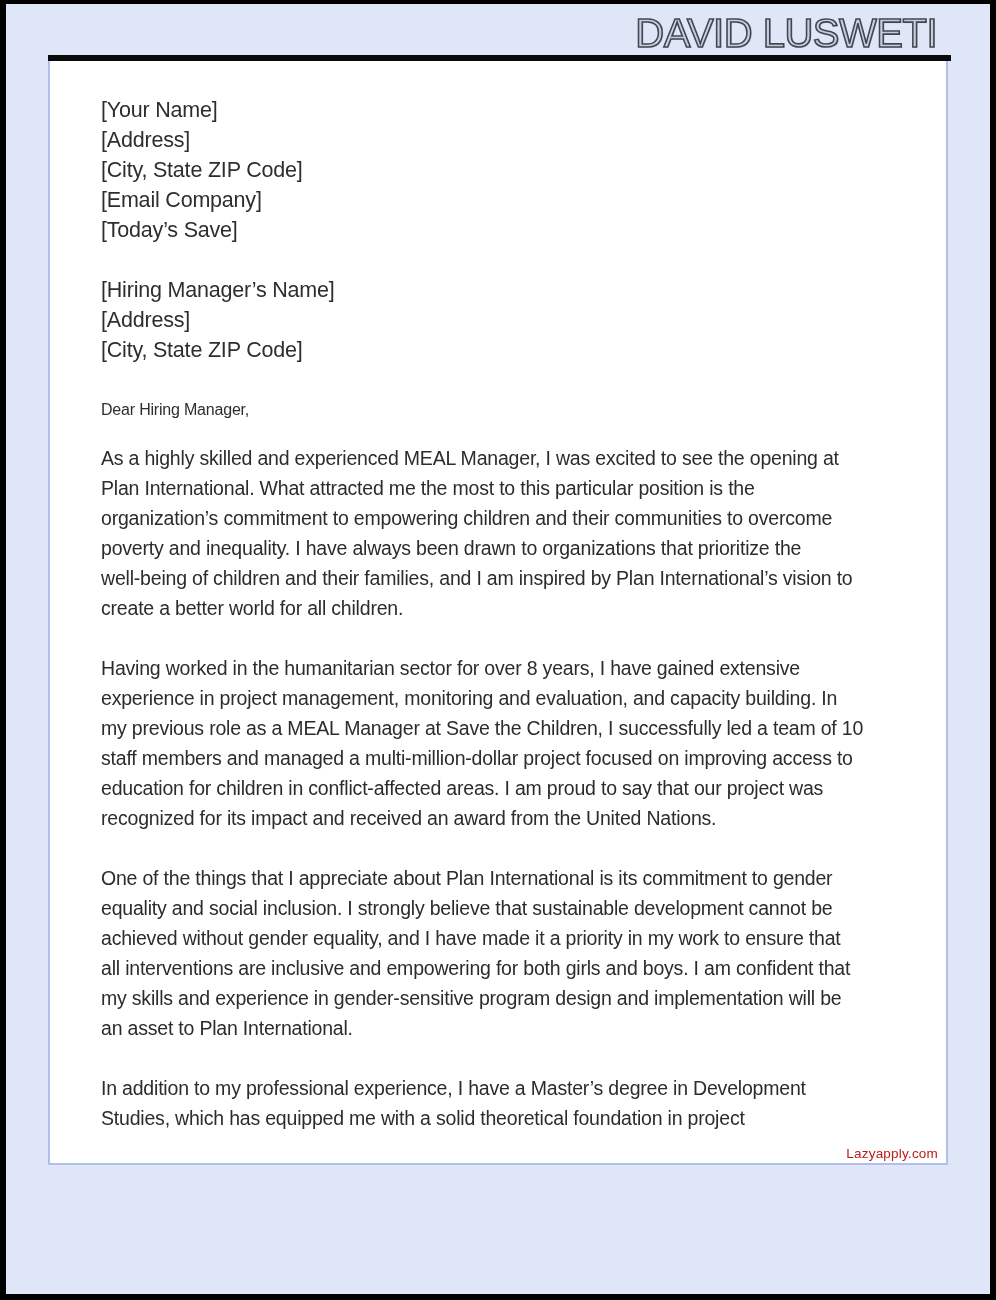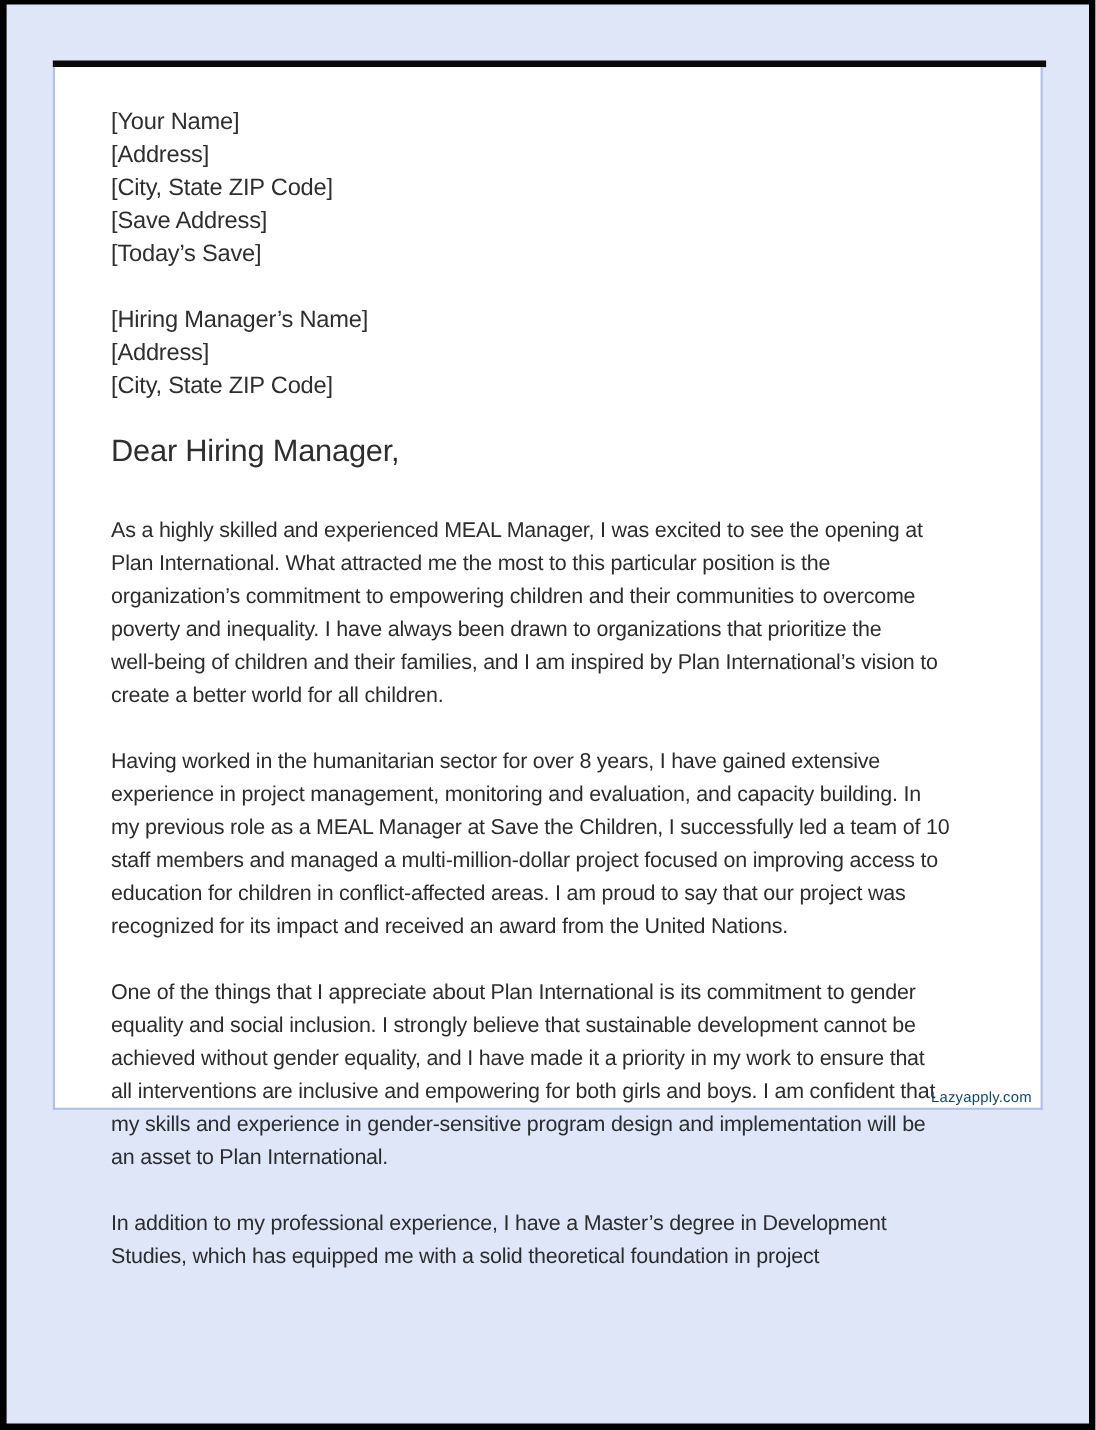--- a/index.html
+++ b/index.html
@@ -42,21 +42,21 @@
     top: 51px;
     width: 903px;
     height: 6px;
     background: #0a0a0a;
   }
   .page {
     position: absolute;
     left: 42px;
     top: 57px;
     width: 900px;
-    height: 948px;
+    height: 1104px;
     box-sizing: border-box;
     background: #ffffff;
     border: 2px solid #b0bfee;
     border-top: none;
     overflow: visible;
   }
   .letter-content {
     position: absolute;
     left: 51px;
     top: 34px;
@@ -67,59 +67,60 @@
     letter-spacing: -0.2px;
   }
   .block {
     margin: 0 0 30px 0;
     font-size: 21.5px;
     letter-spacing: -0.2px;
     color: #2e2e2e;
   }
   .block .line { height: 30px; }
   .salutation {
-    margin: 0 0 42px 0;
-    font-size: 28px;
+    margin: 0 0 18px 0;
+    font-size: 16px;
     color: #2e2e2e;
   }
   .para {
     margin: 0 0 30px 0;
     white-space: pre-line;
     color: #2c2c2c;
   }
   .watermark {
     position: absolute;
     right: 8px;
     bottom: 1px;
     font-size: 13.5px;
     line-height: 16px;
     letter-spacing: 0.2px;
-    color: #0c4a6e;
+    color: #b91c1c;
     background: transparent;
     text-decoration: none;
     cursor: pointer;
   }
 </style>
 </head>
 <body>
 
 <div class="frame">
 
+  <div class="letterhead-name">DAVID LUSWETI</div>
 
   <div class="header-rule"></div>
 
   <div class="page">
 
     <div class="letter-content">
 
       <div class="block">
         <div class="line">[Your Name]</div>
         <div class="line">[Address]</div>
         <div class="line">[City, State ZIP Code]</div>
-        <div class="line">[Save Address]</div>
+        <div class="line">[Email Company]</div>
         <div class="line">[Today’s Save]</div>
       </div>
 
       <div class="block">
         <div class="line">[Hiring Manager’s Name]</div>
         <div class="line">[Address]</div>
         <div class="line">[City, State ZIP Code]</div>
       </div>
 
       <div class="salutation">Dear Hiring Manager,</div>

